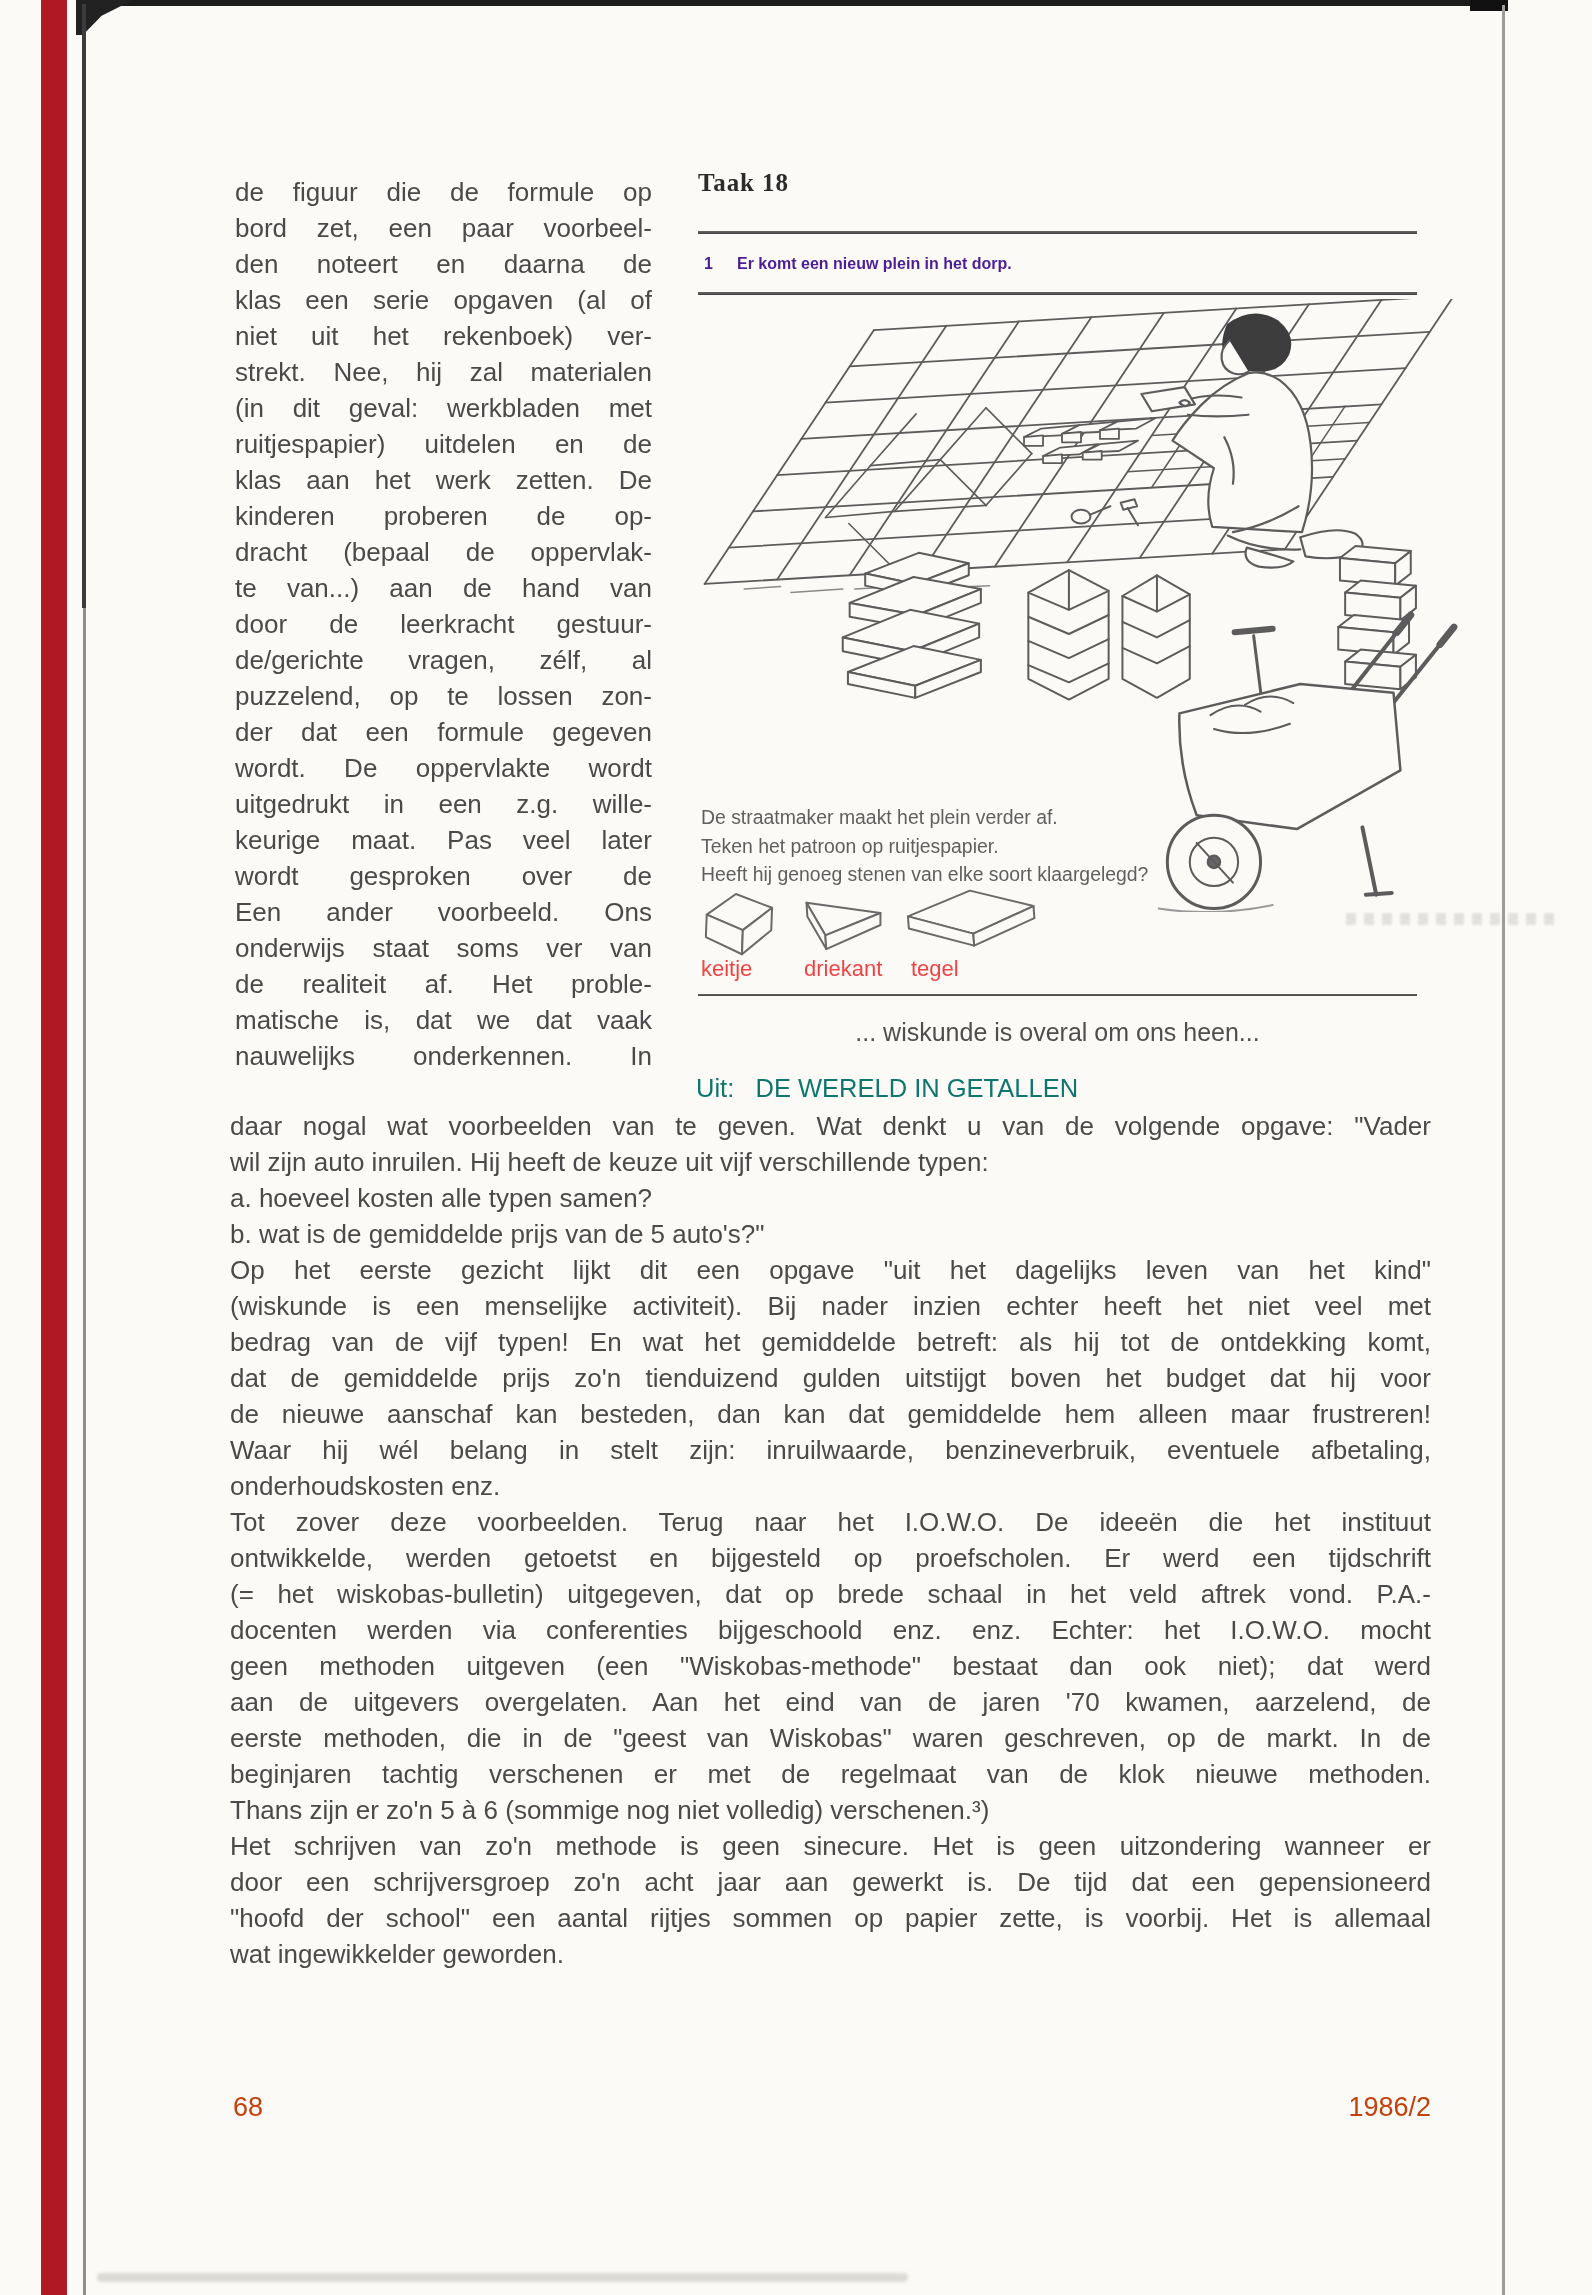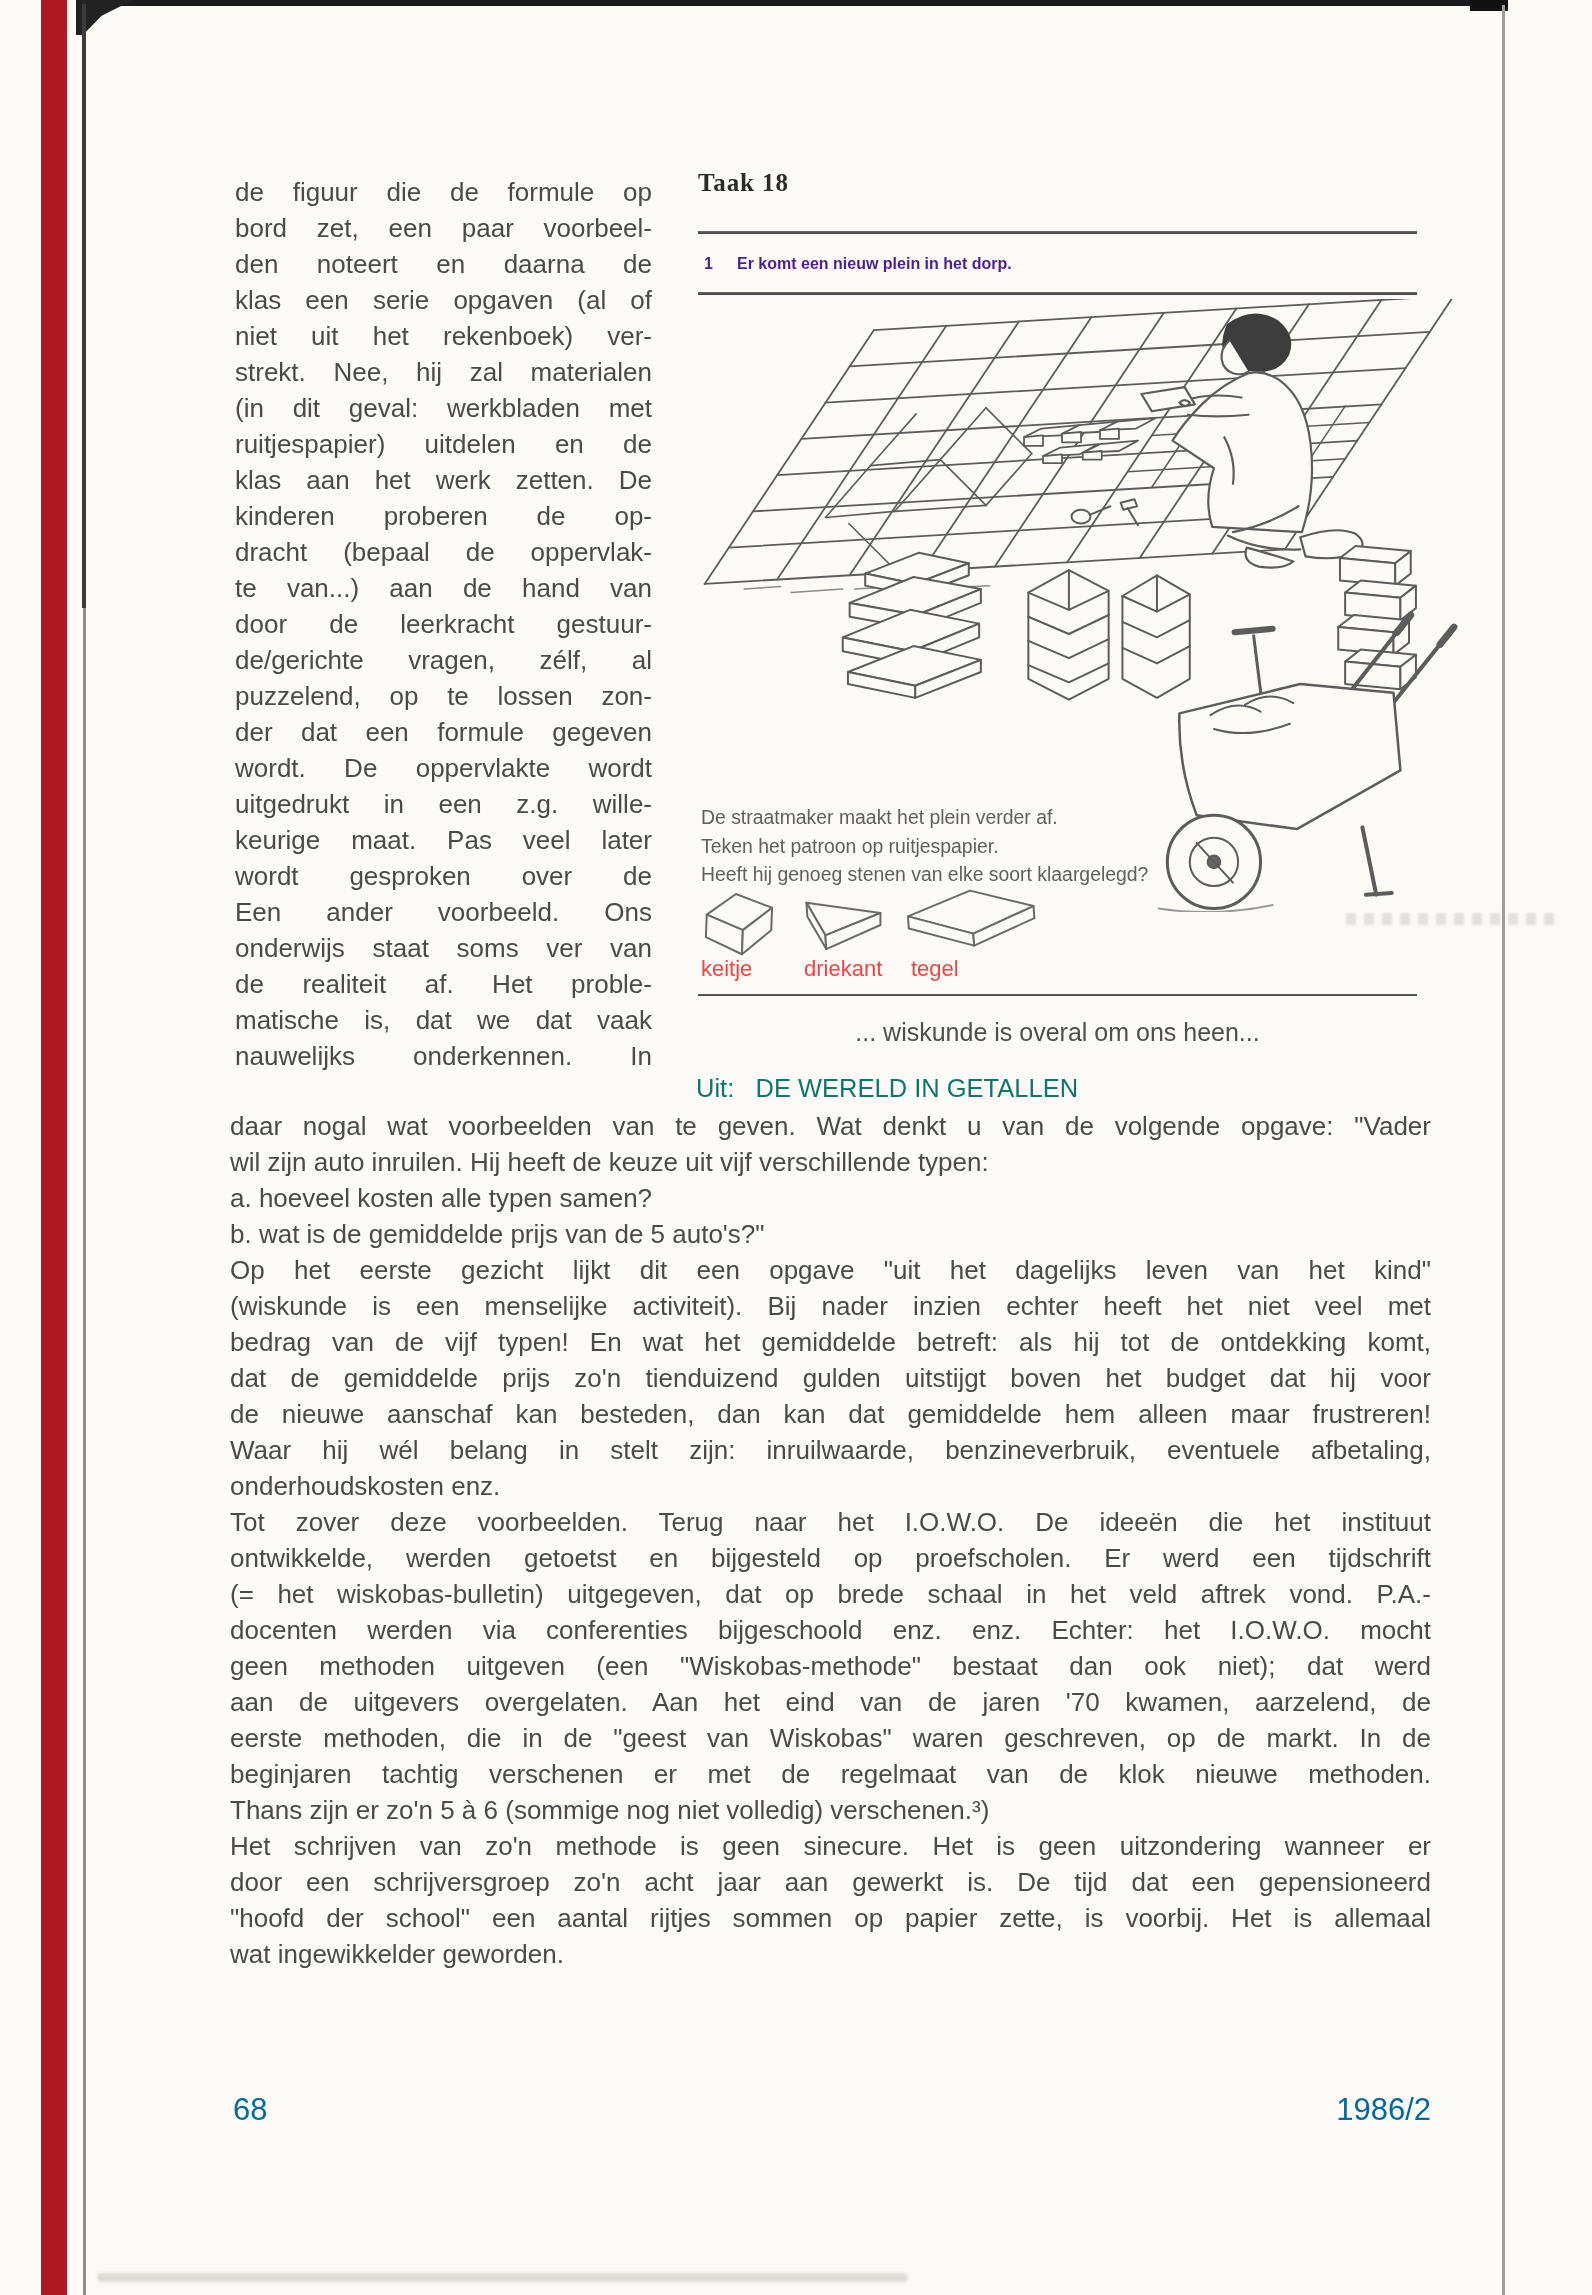--- a/index.html
+++ b/index.html
@@ -37,21 +37,21 @@
   .rule3{top:994px;height:2.2px;}
   .item-row{left:704px;top:255px;font-size:16px;font-weight:700;color:#4c1d95;}
   .item-row .num{display:inline-block;width:33px;}
   .captions{left:701px;top:803px;font-size:19.4px;line-height:28.5px;color:#5f5f5f;z-index:3;}
   .stone-label{top:956px;font-size:22px;color:#ef4444;}
   .lbl-keitje{left:701px;}
   .lbl-driekant{left:804px;}
   .lbl-tegel{left:911px;}
   .quote{left:698px;top:1018px;width:719px;text-align:center;font-size:25px;color:#4e4e4e;}
   .source{left:696px;top:1074px;font-size:25.5px;color:#0f766e;white-space:pre;}
-  .footer{font-size:31px;color:#0369a1;top:2092px;}
+  .footer{font-size:27px;color:#c2410c;top:2092px;}
   .footer-left{left:233px;}
   .footer-right{left:1286px;width:145px;text-align:right;}
   svg{display:block;}
   svg *{vector-effect:non-scaling-stroke;}
 </style>
 </head>
 <body>
 
 <div class="abs red-bar"></div>
 <div class="abs top-band"></div>

